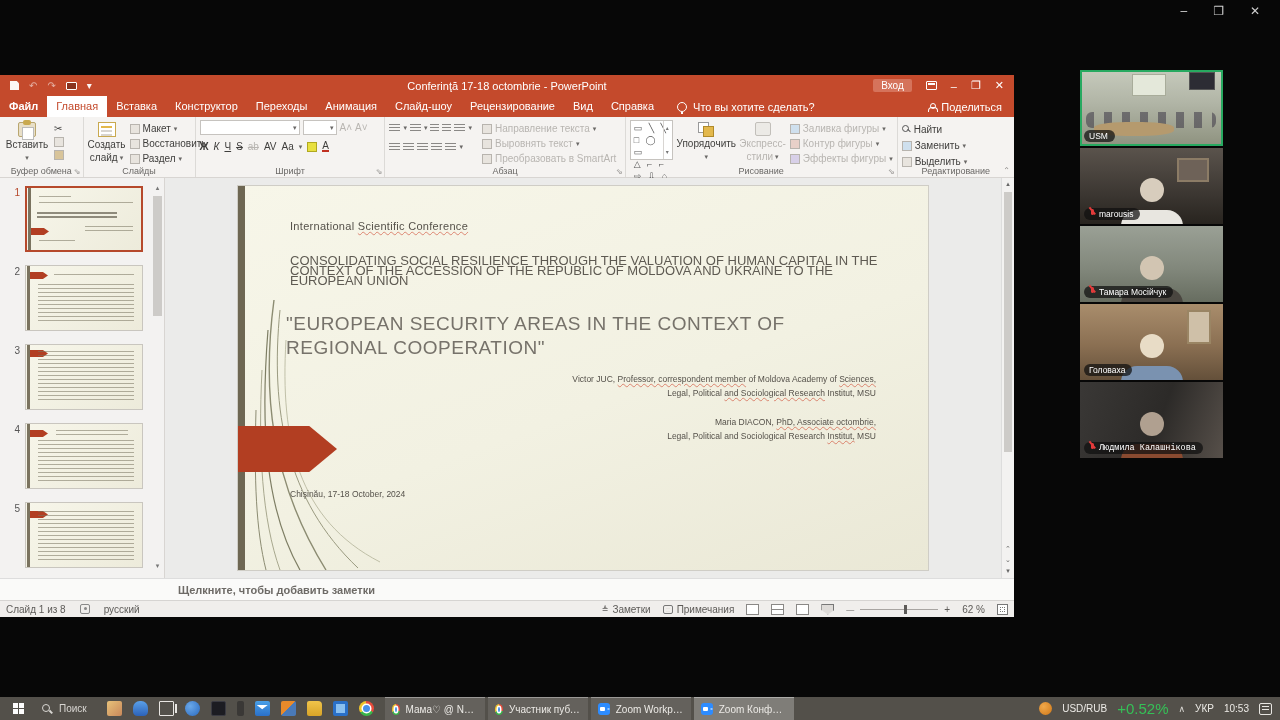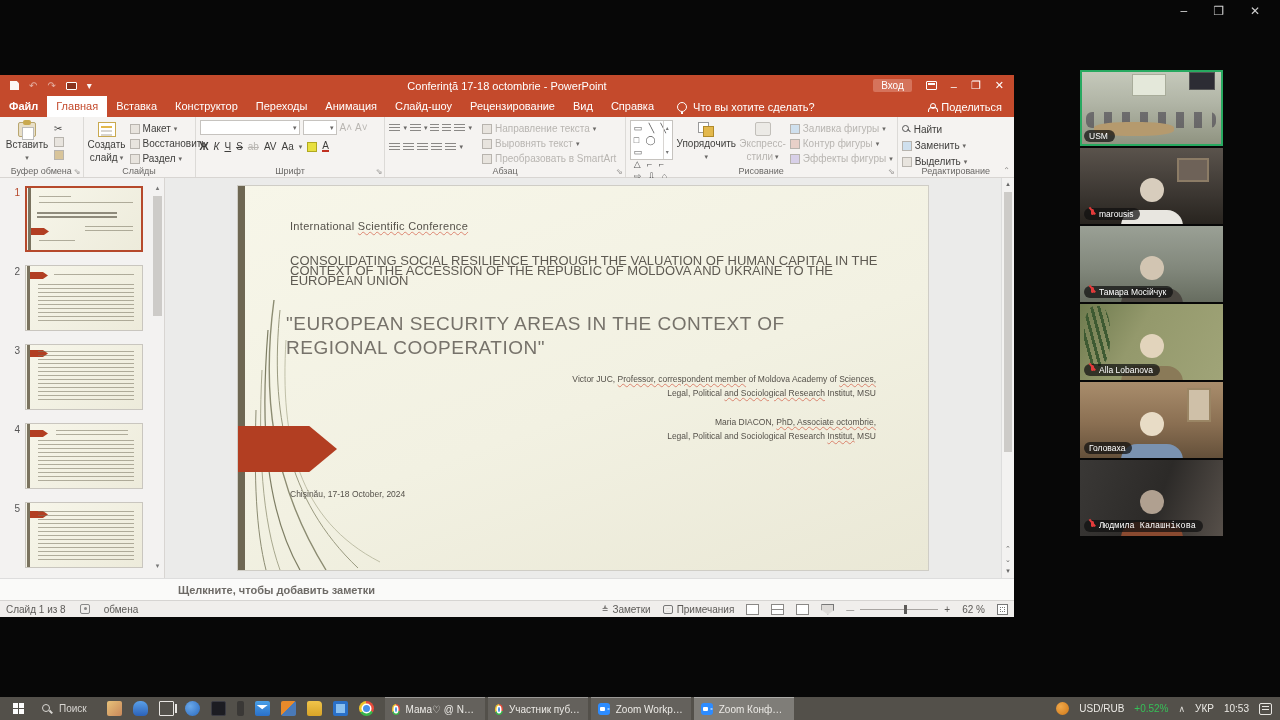--- a/index.html
+++ b/index.html
@@ -196,21 +196,21 @@
   .chrome.mini { width:11px; height:11px; }
   .chrome.mini::after { inset:3px; }
   .tb-win { display:flex; align-items:center; gap:6px; height:23px; padding:0 7px; margin-left:3px;
             background:rgba(255,255,255,.10); border-top:1.5px solid rgba(255,255,255,.35); max-width:100px; }
   .tb-win.zactive { background:rgba(255,255,255,.26); }
   .tb-win .cap { white-space:nowrap; overflow:hidden; text-overflow:ellipsis; max-width:76px; font-size:10px; }
   .zm { width:12px; height:12px; background:#2d8cff; border-radius:3px; position:relative; flex:0 0 auto; }
   .zm::after { content:""; position:absolute; left:2px; top:4px; width:5px; height:4px; background:#fff; border-radius:1px; box-shadow:6px 0 0 -1.5px #fff; }
   .tray { margin-left:auto; display:flex; align-items:center; gap:10px; padding-right:8px; }
   .coin { width:13px; height:13px; border-radius:50%; background:radial-gradient(circle at 35% 35%, #f0a84a, #d07818); }
-  .tick-chg { color:#35c057; font-size:10px; }
+  .tick-chg { color:#35c057; font-size:15px; }
   .chev { font-size:9px; color:#d8d6d2; }
   .notif { width:13px; height:12px; border:1.5px solid #e8e6e2; border-radius:2px; position:relative; }
   .notif::after { content:""; position:absolute; left:2px; top:2px; right:2px; height:1px; background:#e8e6e2; box-shadow:0 3px 0 #e8e6e2; }
 </style>
 </head>
 <body>
 
 <div class="zoom-chrome">
   <div class="win-btns">
     <span>–</span>
@@ -536,21 +536,21 @@
     </div>
   </div>
 
   <div class="notes-bar">
     <span>Щелкните, чтобы добавить заметки</span>
   </div>
 
   <div class="statusbar">
     <span>Слайд 1 из 8</span>
     <span class="acc-ic"></span>
-    <span>обмена</span>
+    <span>русский</span>
     <div class="status-right">
       <span style="display:flex;gap:4px;align-items:center">
         <span style="font-size:8px">≜</span>
           <span>Заметки</span>
       </span>
       <span style="display:flex;gap:4px;align-items:center">
         <span class="notif" style="border-color:#777;width:10px;height:9px"></span>
           <span>Примечания</span>
       </span>
       <span class="view-ic"></span>
@@ -592,28 +592,20 @@
   </div>
 
   <div class="tile bg-tamara">
     <span class="sil" style="--skin:#d2c5b2;--shirt:#4a4640"></span>
     <span class="name-tag">
         <span class="mic-m"></span>
         <span>Тамара Мосійчук</span>
       </span>
   </div>
 
-  <div class="tile bg-alla">
-    <span class="plant"></span>
-    <span class="sil" style="--skin:#e2d4bc;--shirt:#8a7a58"></span>
-    <span class="name-tag">
-        <span class="mic-m"></span>
-        <span>Alla Lobanova</span>
-      </span>
-  </div>
 
 
   <div class="tile bg-golovaha">
     <span class="frame2"></span>
     <span class="sil" style="--skin:#e8dcc6;--shirt:#7a92b0"></span>
     <span class="name-tag">
         <span>Головаха</span>
       </span>
   </div>
 

